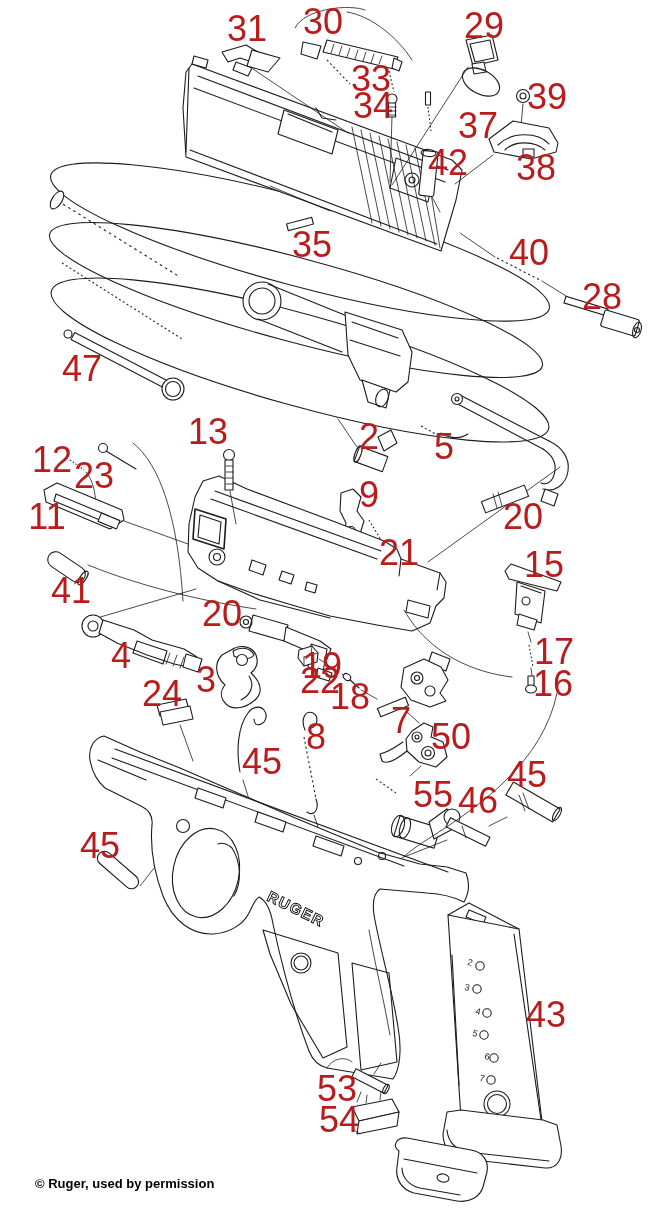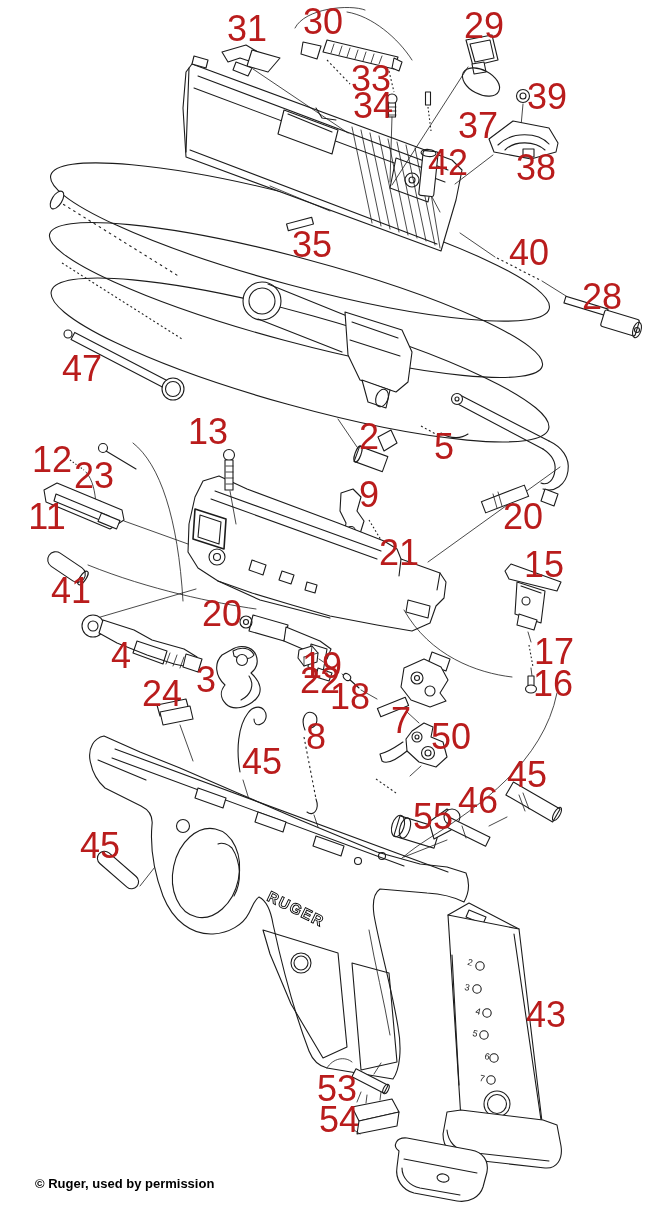--- a/index.html
+++ b/index.html
@@ -410,21 +410,21 @@
       <div class="plabel" style="left: 206px; top: 680px;">3</div>
       <div class="plabel" style="left: 320px; top: 681px;">22</div>
       <div class="plabel" style="left: 553px; top: 684px;">16</div>
       <div class="plabel" style="left: 162px; top: 694px;">24</div>
       <div class="plabel" style="left: 350px; top: 697px;">18</div>
       <div class="plabel" style="left: 401px; top: 721px;">7</div>
       <div class="plabel" style="left: 316px; top: 737px;">8</div>
       <div class="plabel" style="left: 451px; top: 737px;">50</div>
       <div class="plabel" style="left: 262px; top: 762px;">45</div>
       <div class="plabel" style="left: 527px; top: 775px;">45</div>
-      <div class="plabel" style="left: 433px; top: 795px; margin-top: 22px;">55</div>
+      <div class="plabel" style="left: 433px; top: 795px;">55</div>
       <div class="plabel" style="left: 478px; top: 801px;">46</div>
       <div class="plabel" style="left: 100px; top: 846px;">45</div>
       <div class="plabel" style="left: 546px; top: 1015px;">43</div>
       <div class="plabel" style="left: 337px; top: 1089px;">53</div>
       <div class="plabel" style="left: 339px; top: 1120px;">54</div>
       <div class="wnum" style="left: 470px; top: 963px;">2</div>
       <div class="wnum" style="left: 467px; top: 988px;">3</div>
       <div class="wnum" style="left: 478px; top: 1012px;">4</div>
       <div class="wnum" style="left: 475px; top: 1034px;">5</div>
       <div class="wnum" style="left: 487px; top: 1057px;">6</div>

